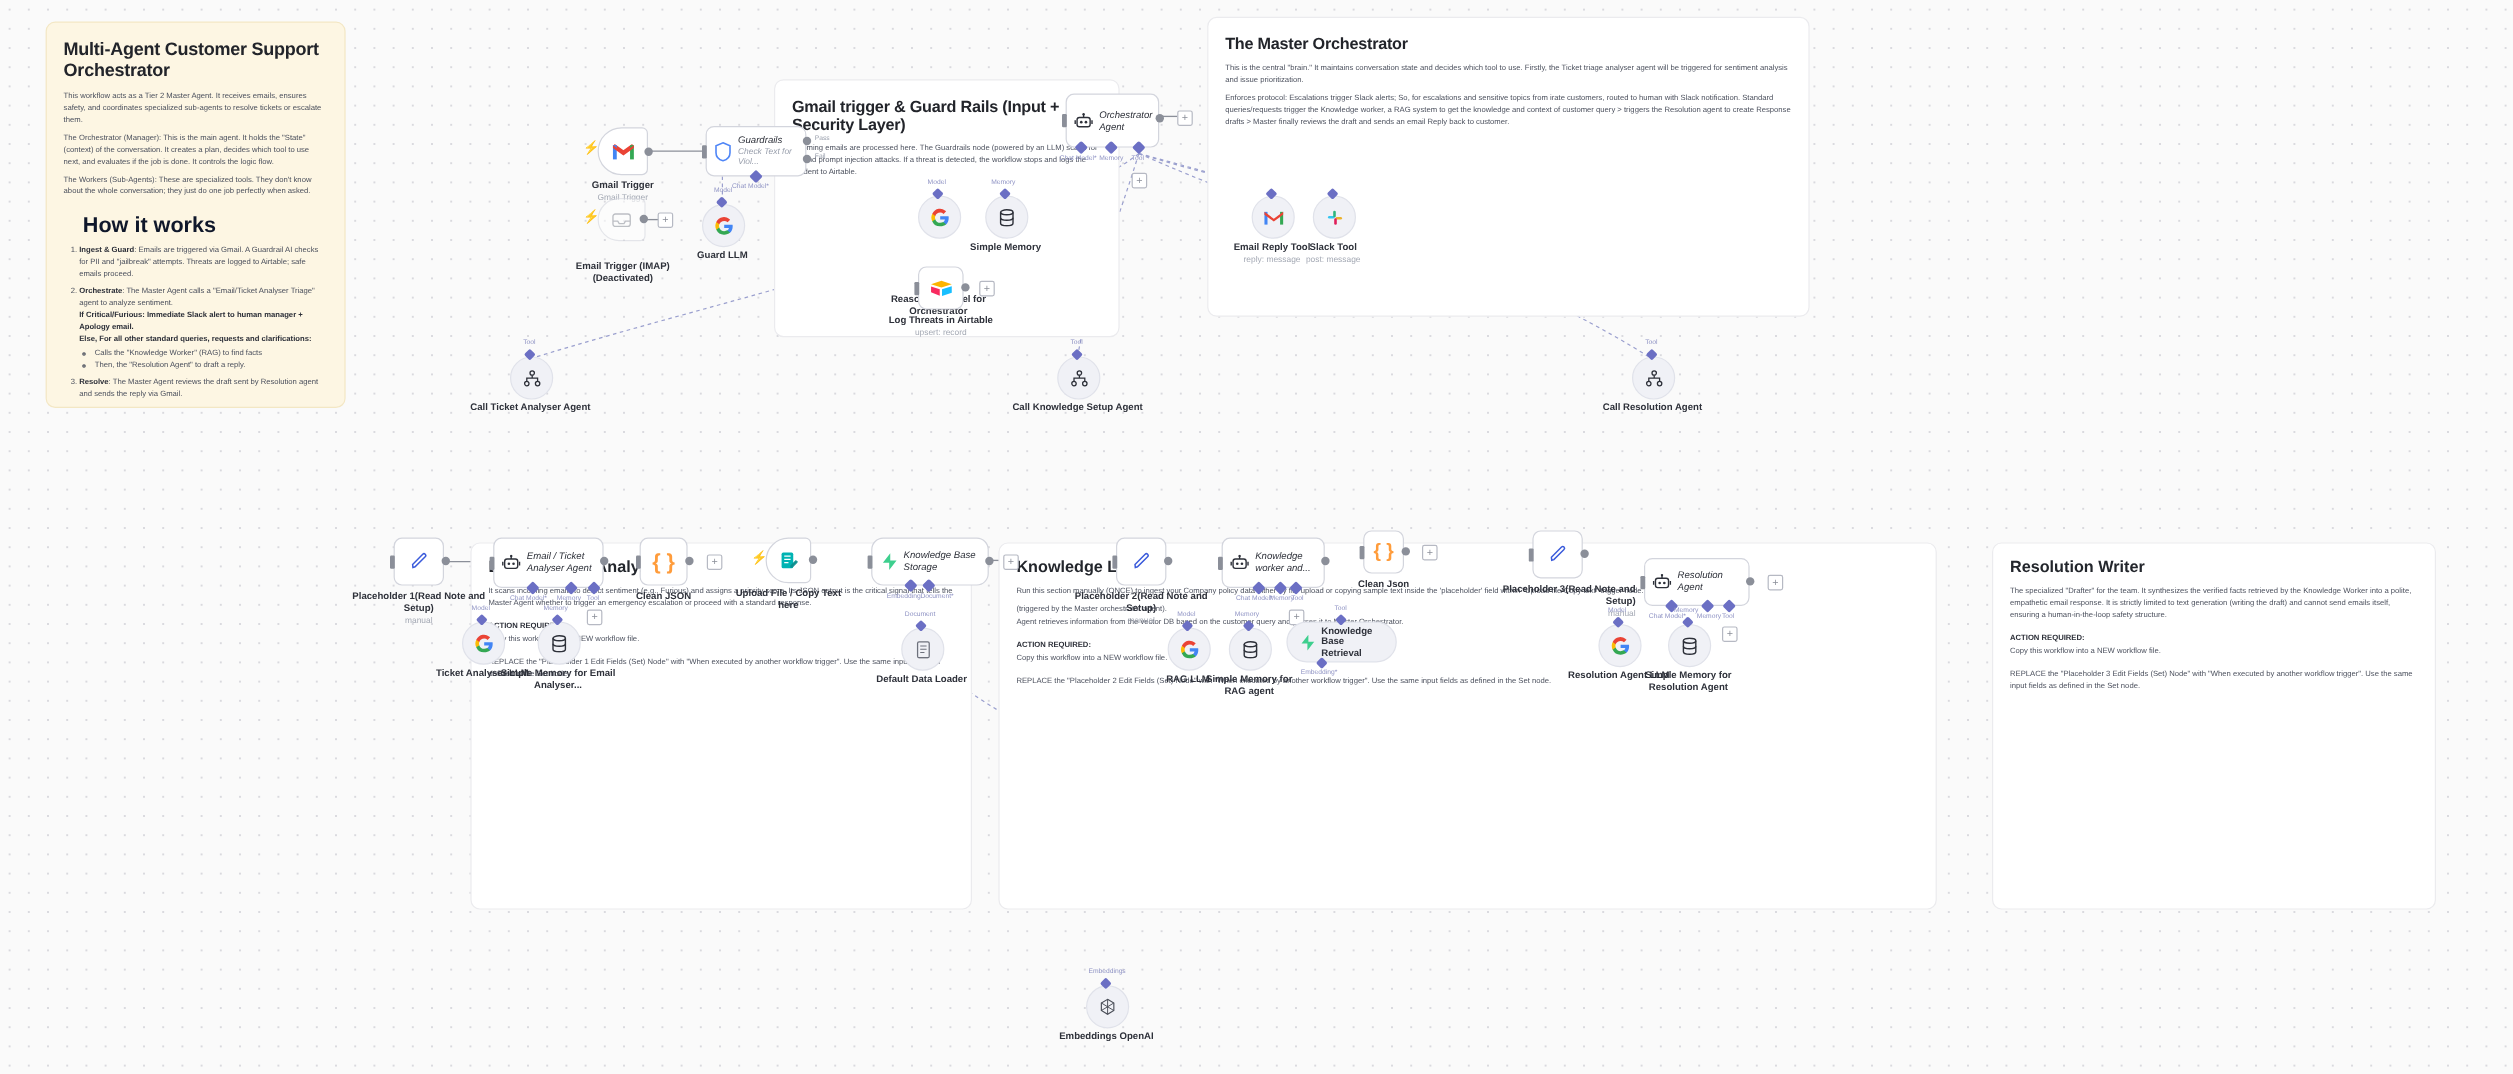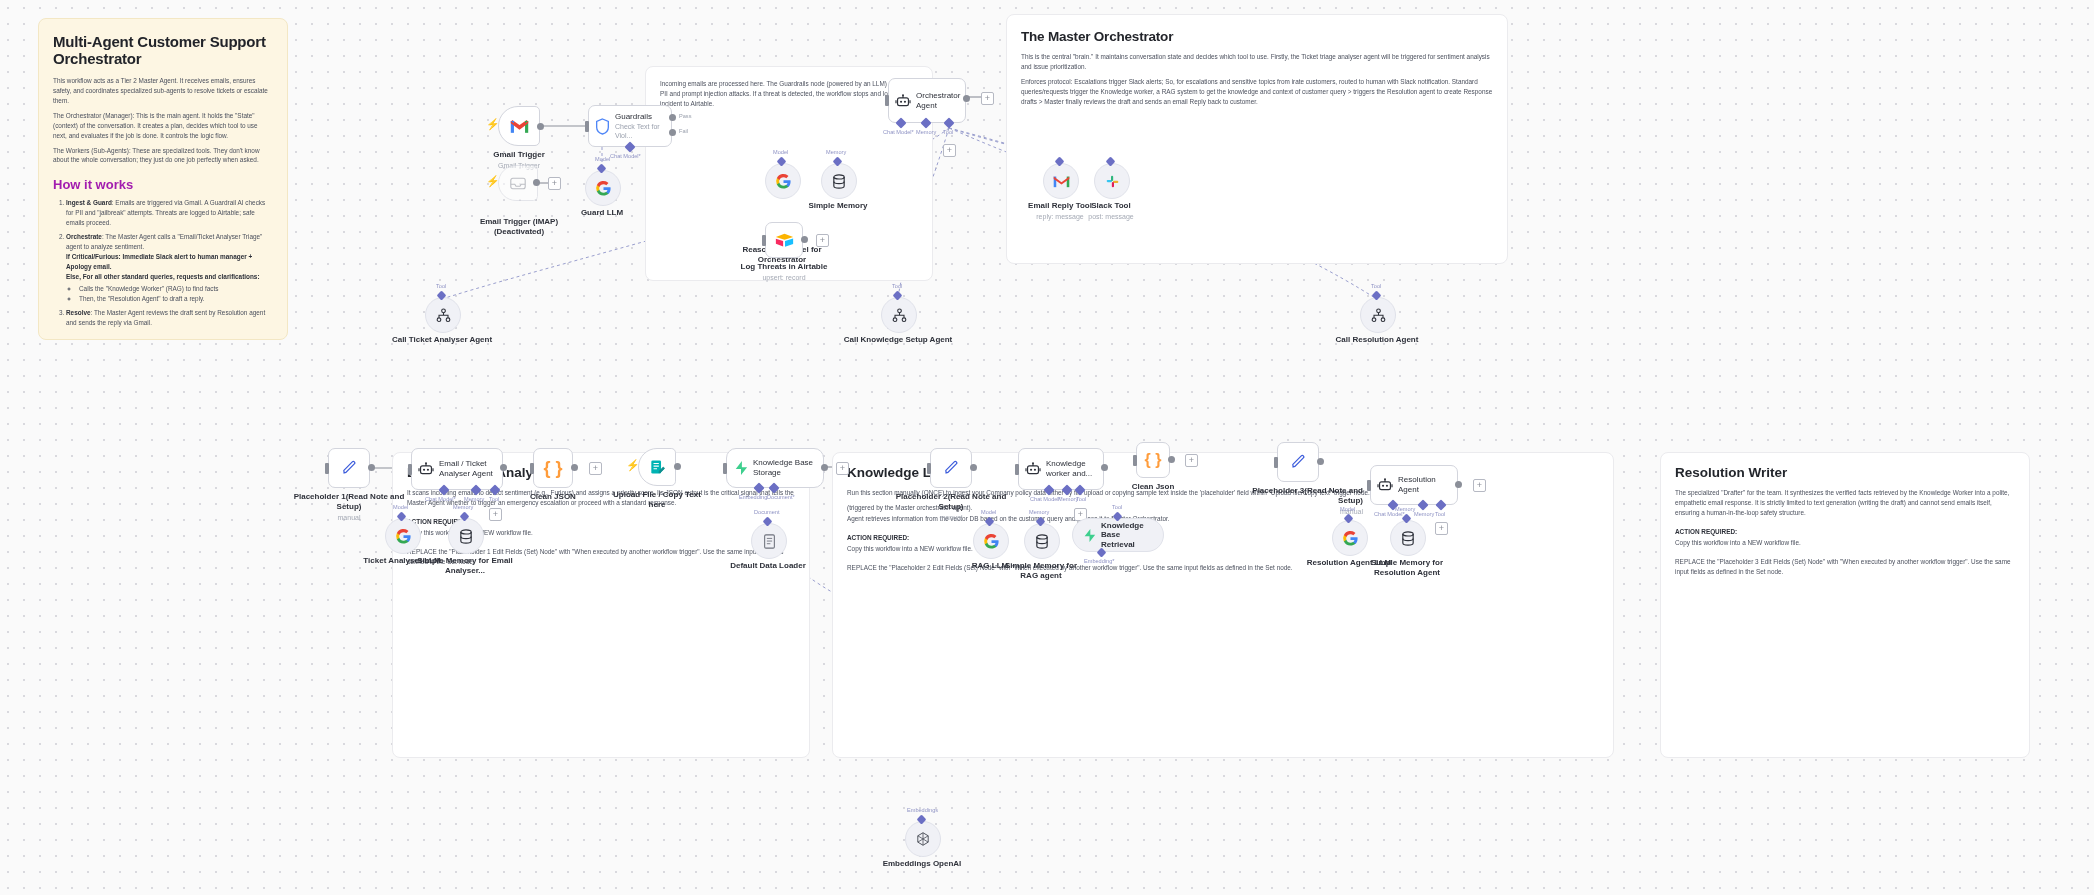--- a/index.html
+++ b/index.html
@@ -23,21 +23,21 @@
   
   .note{
     position:absolute;
     border-radius:8px;
     box-sizing:border-box;
     padding:12px 14px;
   }
   .note.yellow{background:#fdf6e3;border:1px solid #f3e7c4;}
   .note.white{background:#ffffff;border:1px solid #ebebee;}
   .note h1{font-size:15px;margin:2px 0 9px 0;font-weight:700;color:#22242a;letter-spacing:-.2px;}
-  .note h2{font-size:13px;margin:12px 0 6px 0;font-weight:700;color:#a21caf;}
+  .note h2{font-size:18px;margin:12px 0 6px 16px;font-weight:700;color:#0f172a;}
   .note p{font-size:6.4px;line-height:1.55;margin:0 0 5px 0;color:#4a4f5c;}
   .note ol{margin:0 0 6px 0;padding-left:13px;font-size:6.4px;line-height:1.55;color:#4a4f5c;}
   .note ol li{margin-bottom:4px;}
   .note ul{margin:2px 0 4px 0;padding-left:13px;list-style-type:circle;}
   .note ul li{margin:0;}
   .note b{font-weight:700;color:#2c2f38;}
   .note.white p{color:#4c515e;}
   .note.white h1{font-size:13.5px;margin-bottom:8px;}
 
   
@@ -45,21 +45,21 @@
 
   
   .node{position:absolute;}
   .nbox{
     background:#fff;border:1px solid #d3d5dd;border-radius:7px;
     box-sizing:border-box;display:flex;align-items:center;
     box-shadow:0 0 0 rgba(0,0,0,0);
   }
   .nbox.trigger{border-radius:28px 7px 7px 28px;}
   .nbox .ico{display:flex;align-items:center;justify-content:center;flex:0 0 auto;}
-  .nbox .txt{font-size:8px;line-height:1.25;color:#2d3039;font-weight:500;padding-right:6px;}
+  .nbox .txt{font-size:8px;line-height:1.25;color:#2d3039;font-weight:500;padding-right:6px;font-style:italic;}
   .nbox .txt .sub{display:block;font-size:7px;color:#9aa0ad;font-weight:400;margin-top:1px;}
   .caption{position:absolute;text-align:center;font-size:8px;font-weight:700;color:#2e313a;line-height:1.25;width:130px;left:50%;transform:translateX(-50%);}
   .caption .sub{display:block;font-weight:400;font-size:7px;color:#a4a9b4;margin-top:2px;}
   .circle{
     width:34px;height:34px;border-radius:50%;
     background:#f0f1f6;border:1px solid #e0e2ea;
     display:flex;align-items:center;justify-content:center;
   }
   .pill{
     height:34px;border-radius:17px;background:#f0f1f6;border:1px solid #e0e2ea;
@@ -174,20 +174,21 @@
         <li>Then, the "Resolution Agent" to draft a reply.</li>
       </ul>
     </li>
     <li><b>Resolve</b><span>: The Master Agent reviews the draft sent by Resolution agent and sends the reply via Gmail.</span></li>
   </ol>
   <h2>Setup Steps</h2>
 
 </div>
 
 <div class="note white" style="left:645px;top:66px;width:288px;height:215px;">
+  <h1>Gmail trigger &amp; Guard Rails (Input + Security Layer)</h1>
   <p>Incoming emails are processed here. The Guardrails node (powered by an LLM) scans for PII and prompt injection attacks. If a threat is detected, the workflow stops and logs the incident to Airtable.</p>
 </div>
 
 <div class="note white" style="left:1006px;top:14px;width:502px;height:250px;">
   <h1>The Master Orchestrator</h1>
   <p>This is the central "brain." It maintains conversation state and decides which tool to use. Firstly, the Ticket triage analyser agent will be triggered for sentiment analysis and issue prioritization.</p>
   <p>Enforces protocol: Escalations trigger Slack alerts; So, for escalations and sensitive topics from irate customers, routed to human with Slack notification. Standard queries/requests trigger the Knowledge worker, a RAG system to get the knowledge and context of customer query &gt; triggers the Resolution agent to create Response drafts &gt; Master finally reviews the draft and sends an email Reply back to customer.</p>
 </div>
 
 <div class="note white" style="left:392px;top:452px;width:418px;height:306px;">

